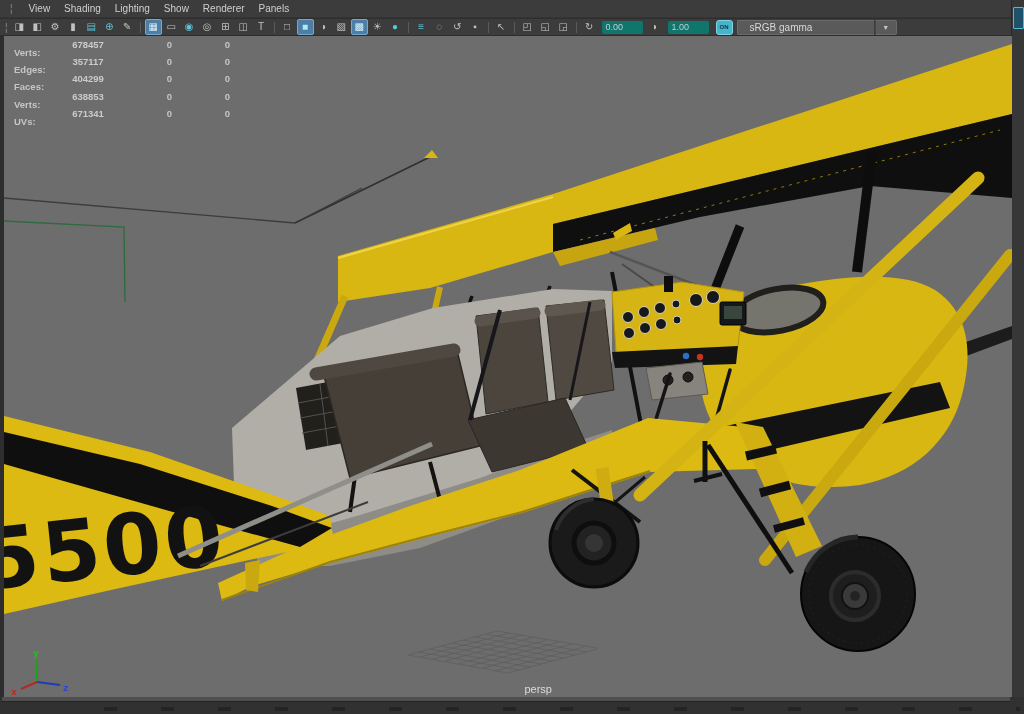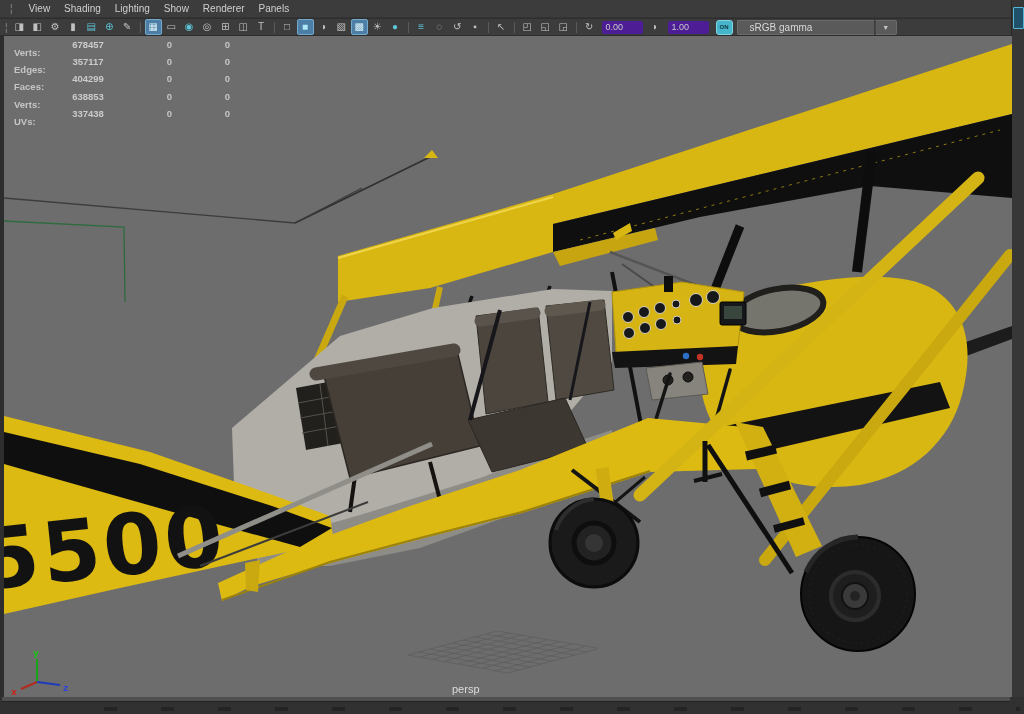--- a/index.html
+++ b/index.html
@@ -25,21 +25,21 @@
   .tbtn{
     width:15px;height:14px;line-height:14px;text-align:center;
     font-size:10px;color:#c0c0c0;border:1px solid transparent;border-radius:2px;
     flex:0 0 auto;overflow:hidden;
   }
   .tbtn.teal{color:#5cc4d6;}
   .tbtn.active{background:#4d7ea6;border-color:#74a9cc;color:#d8f0f7;}
   .tbtn.active.teal{color:#aeeaf5;}
   .sep{width:1px;height:11px;background:#5a5a5a;margin:0 3px;flex:0 0 auto;}
   .tfield{
-    width:33px;height:11px;background:#4c1d95;color:#c9c9c9;font-size:9px;
+    width:33px;height:11px;background:#0f766e;color:#c9c9c9;font-size:9px;
     line-height:11px;padding:1px 4px;border-radius:2px;margin:0 3px;flex:0 0 auto;
   }
   .onbtn{
     width:15px;height:13px;border-radius:3px;background:#46b4c9;border:1px solid #7fd4e3;
     color:#123740;font-size:6px;font-weight:bold;display:flex;align-items:center;
     justify-content:center;margin:0 3px;flex:0 0 auto;
   }
   .dropdown{
     width:112px;height:13px;background:#5a5a5a;border:1px solid #6b6b6b;border-right:none;
     color:#d8d8d8;font-size:10px;line-height:13px;padding:0 12px;border-radius:2px 0 0 2px;flex:0 0 auto;
@@ -65,21 +65,21 @@
   }
   #scene{display:block;width:100%;height:100%;}
   
   #hud{position:absolute;left:4px;top:37px;width:240px;}
   .hudrow{position:relative;height:17.2px;font-size:9.5px;font-weight:bold;color:#c6c6c6;}
   .hudrow .lab{position:absolute;left:10px;top:10px;}
   .hudrow .val{position:absolute;left:54px;width:60px;top:2px;text-align:center;color:#cbcbcb;}
   .hudrow .c2{position:absolute;left:126px;width:42px;top:2px;text-align:right;}
   .hudrow .c3{position:absolute;left:184px;width:42px;top:2px;text-align:right;}
   #persp-label{
-    position:absolute;left:452px;top:683px;width:100px;text-align:left;
+    position:absolute;left:452px;top:683px;width:100px;text-align:right;
     font-size:11px;color:#dcdcdc;
   }
   
   #bottom-strip{
     position:absolute;left:0;top:697px;width:1024px;height:17px;background:#313131;
   }
   #bottom-strip .lip{position:absolute;left:2px;top:0;width:1008px;height:4px;background:#4f4f4f;border-bottom:1px solid #232323;}
   #bottom-strip .ticks{
     position:absolute;left:60px;top:10px;width:960px;height:4px;
     background:repeating-linear-gradient(90deg,transparent 0 44px,#242424 44px 57px);
@@ -331,21 +331,21 @@
     <span class="c3">0</span>
   </div>
   <div class="hudrow">
     <span class="lab">Verts:</span>
     <span class="val">638853</span>
     <span class="c2">0</span>
     <span class="c3">0</span>
   </div>
   <div class="hudrow">
     <span class="lab">UVs:</span>
-    <span class="val">337438</span>
+    <span class="val">671341</span>
     <span class="c2">0</span>
     <span class="c3">0</span>
   </div>
 </div>
 
 <div id="persp-label">persp</div>
 
 <div id="bottom-strip">
   <div class="lip"></div>
   <div class="ticks"></div>

